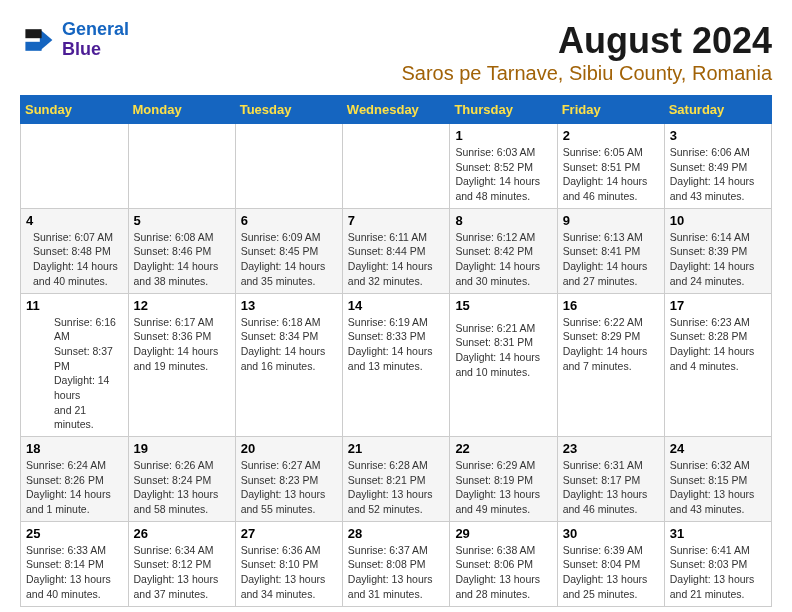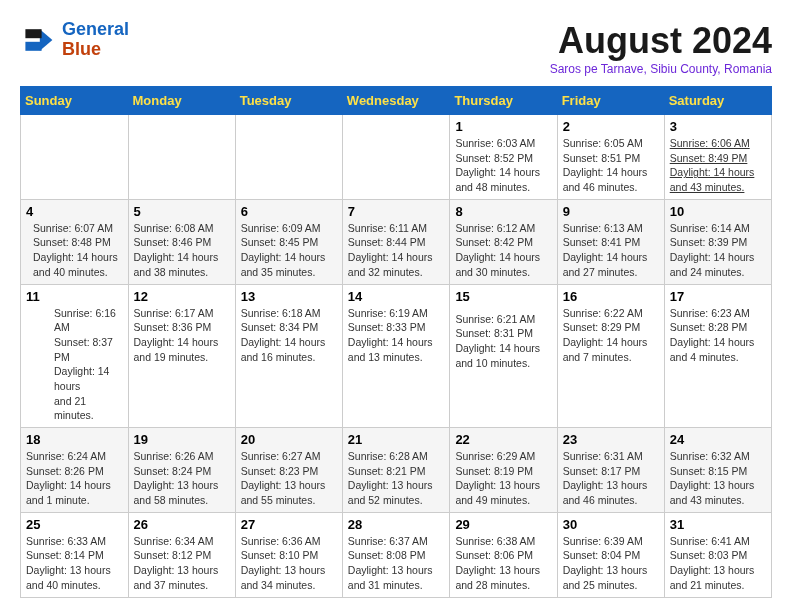--- a/index.html
+++ b/index.html
@@ -37,22 +37,22 @@
     .title-area {
       text-align: right;
       margin-left: 8px;
     }
     .month-title {
       font-size: 36px;
       font-weight: bold;
       color: #1a1a1a;
     }
     .subtitle {
-      font-size: 12px;
-      color: #6d28d9;
+      font-size: 20px;
+      color: #a16207;
     }
     .calendar {
       width: 100%;
       border-collapse: collapse;
       font-size: 11px;
     }
     .calendar th {
       background-color: #1565c0;
       color: #fde047;
       padding: 6px 4px;
@@ -93,21 +93,21 @@
 <div class="header">
   <div class="logo">
     <svg class="logo-icon" viewBox="0 0 40 40">
       <rect width="40" height="40" fill="white"></rect>
       <polygon points="22,8 36,20 22,32" fill="#1565c0"></polygon>
       <rect x="6" y="8" width="18" height="10" fill="#1a1a1a"></rect>
       <rect x="6" y="22" width="18" height="10" fill="#1565c0"></rect>
     </svg>
     <div class="logo-text">
       <div><span>General</span></div>
-      <div><span style="color:#c2410c">Blue</span></div>
+      <div><span style="color:#4c1d95">Blue</span></div>
     </div>
   </div>
   <div class="title-area">
     <div class="month-title">August 2024</div>
     <div class="subtitle">Saros pe Tarnave, Sibiu County, Romania</div>
   </div>
 </div>
 
 <table class="calendar">
   <thead>
@@ -136,21 +136,21 @@
         </td>
         <td>
           <span class="day-num">2</span>
           <div class="day-info" style="white-space: pre-line;">Sunrise: 6:05 AM
 Sunset: 8:51 PM
 Daylight: 14 hours
 and 46 minutes.</div>
         </td>
         <td>
           <span class="day-num">3</span>
-          <div class="day-info" style="white-space: pre-line; text-decoration: underline;">Sunrise: 6:06 AM
+          <div class="day-info" style="white-space: pre-line;">Sunrise: 6:06 AM
 Sunset: 8:49 PM
 Daylight: 14 hours
 and 43 minutes.</div>
         </td>
       </tr>
       <tr>
         <td>
           <span class="day-num">4</span>
           <div class="day-info" style="white-space: pre-line; margin-left: 7px;">Sunrise: 6:07 AM
 Sunset: 8:48 PM

